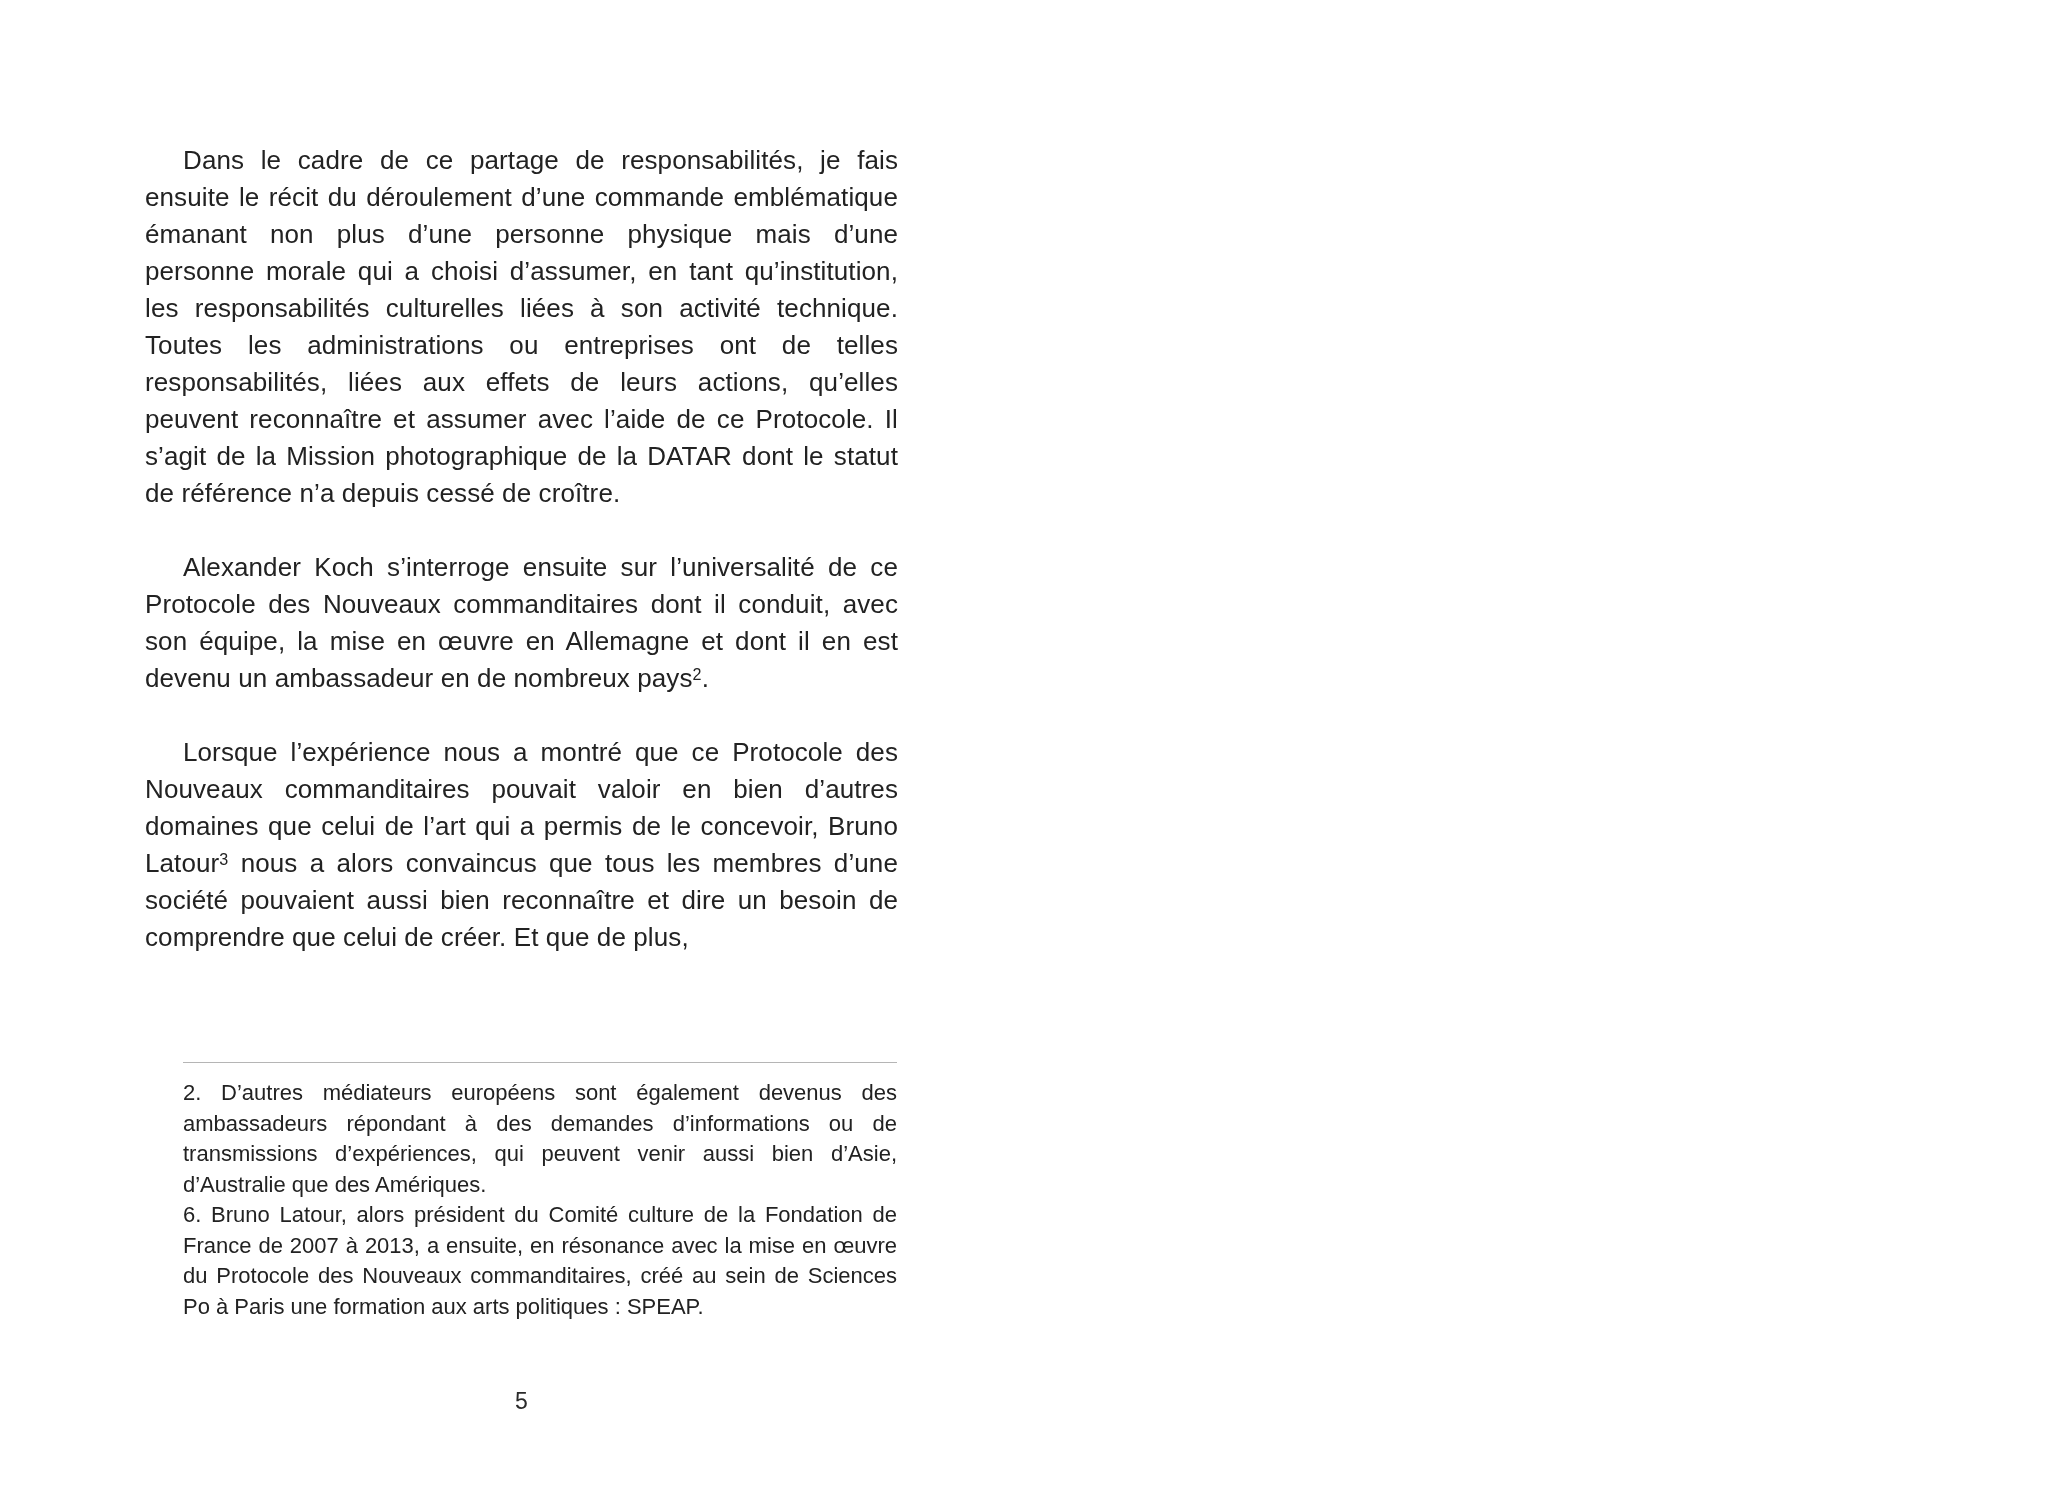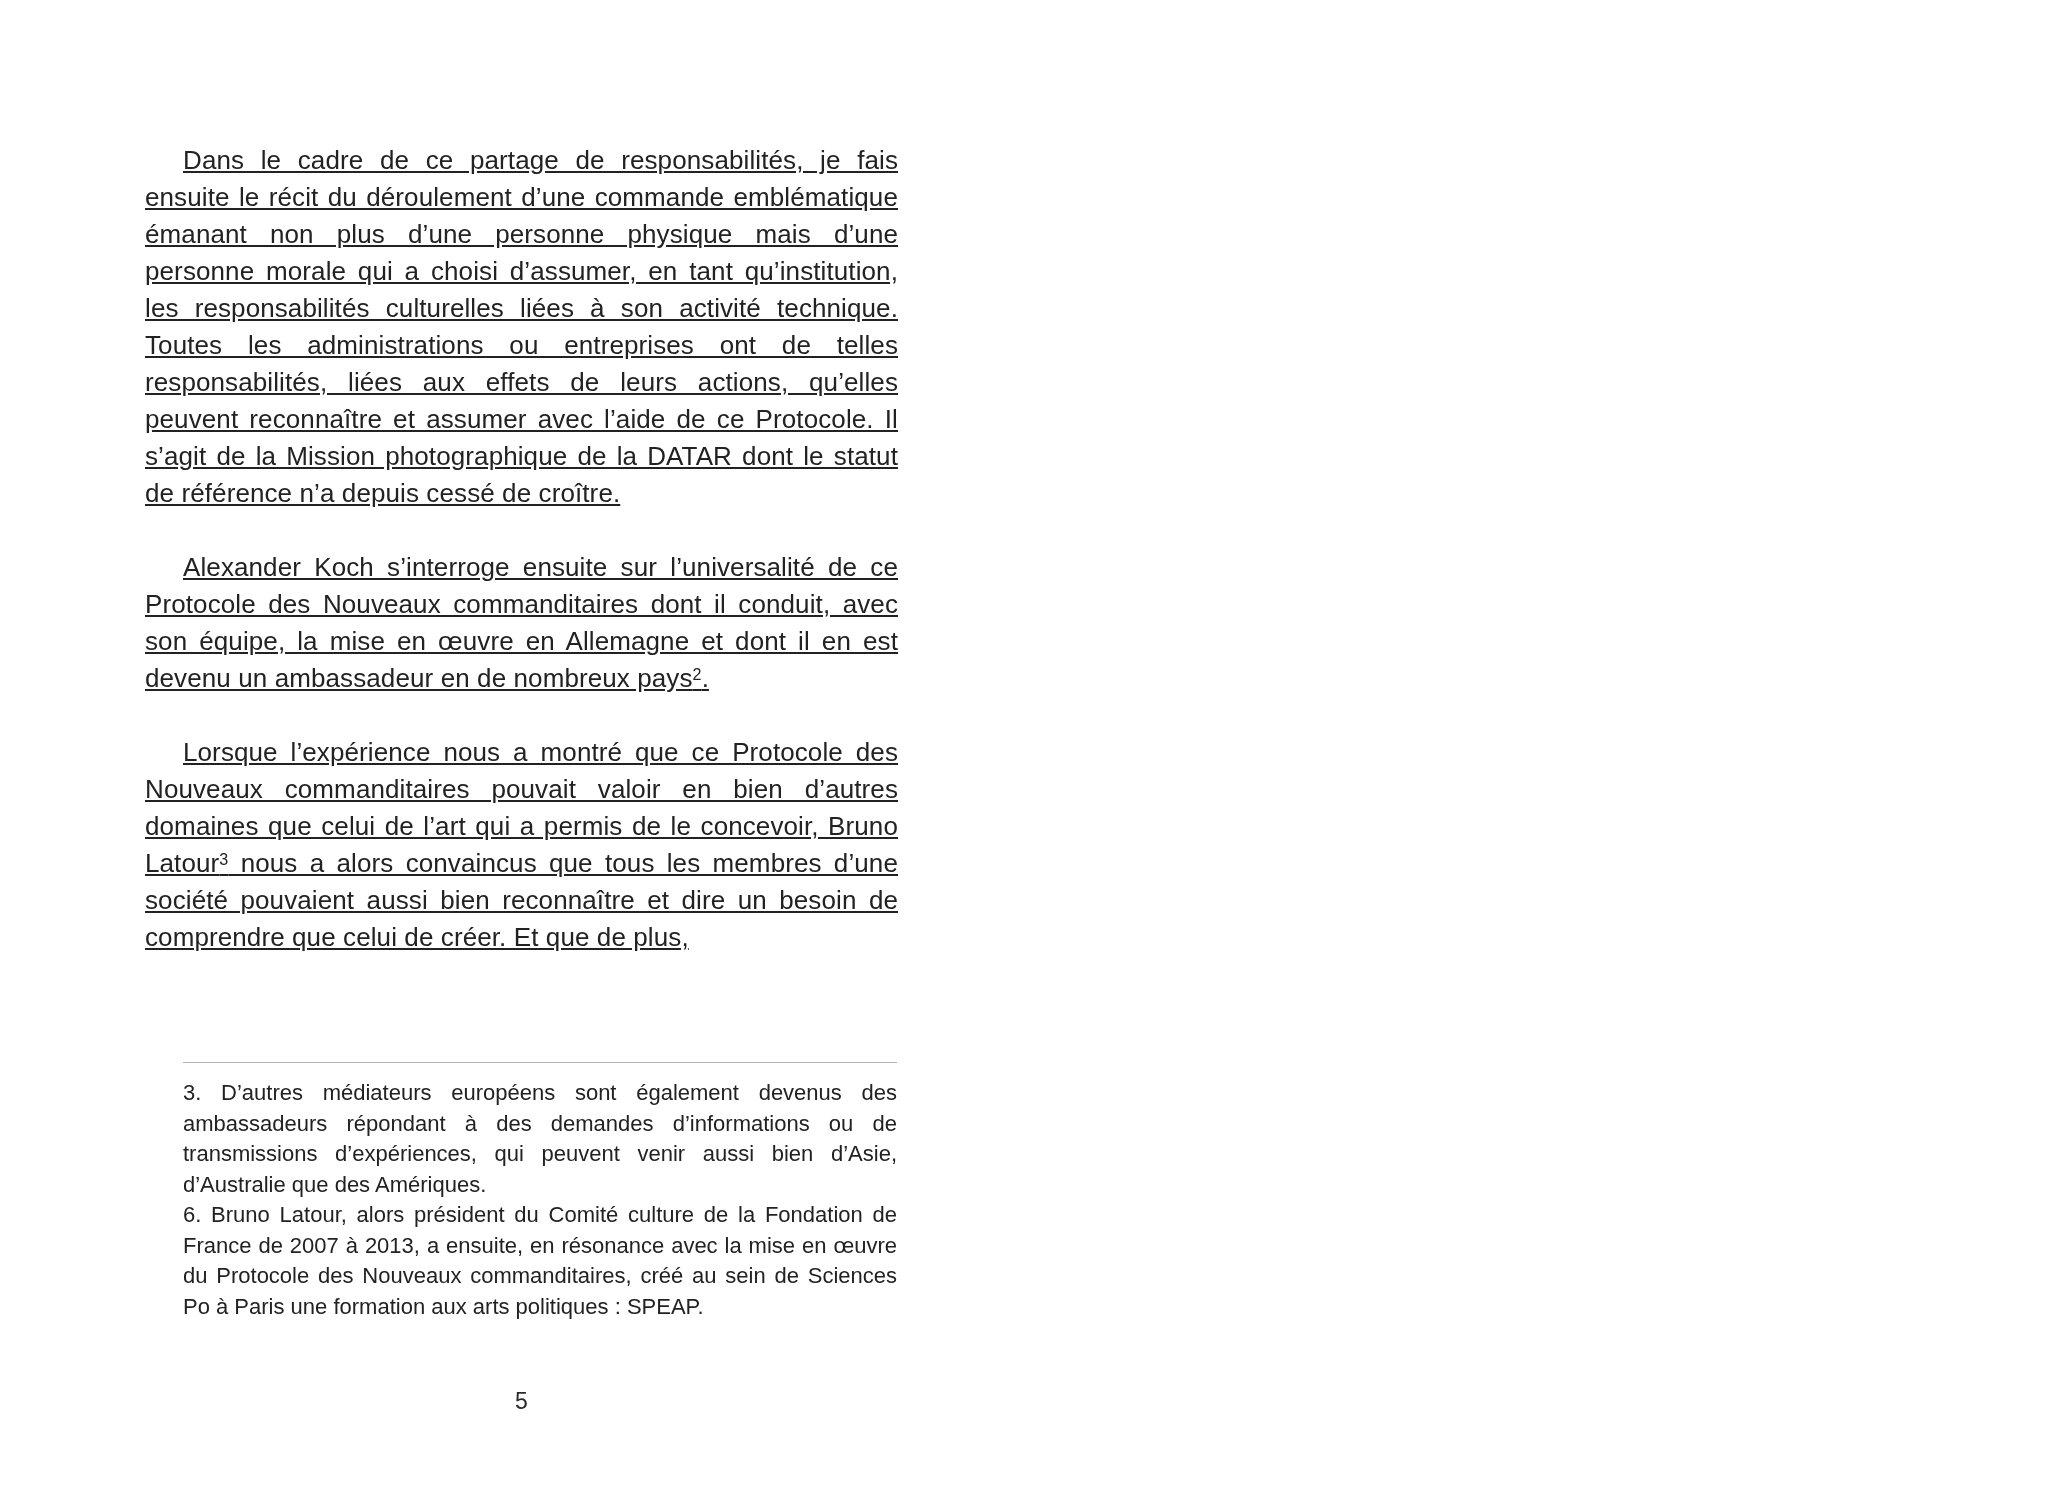--- a/index.html
+++ b/index.html
@@ -16,21 +16,20 @@
   .page.left  { left: 0; }
   .page.right { left: 1024px; }
 
   .text-block {
     position: absolute;
     width: 753px;
     font-size: 26px;
     line-height: 37px;
     text-align: justify;
     letter-spacing: 0.1px;
-    text-decoration: underline;
   }
   .left-text  { left: 145px;  top: 142px; }
 
   .para { margin: 0; text-indent: 38px; hyphens: auto; -webkit-hyphens: auto; }
   .para.spaced { margin-top: 37px; }
 
   sup.fn-ref {
     font-size: 0.62em;
     line-height: 0;
     vertical-align: baseline;
@@ -67,21 +66,21 @@
   <div class="text-block left-text">
     <p class="para indent"><span>Dans le cadre de ce partage de responsabilités, je fais ensuite le récit du déroulement d’une commande emblématique émanant non plus d’une personne physique mais d’une personne morale qui a choisi d’assumer, en tant qu’institution, les responsabilités culturelles liées à son activité technique. Toutes les administrations ou entreprises ont de telles responsabilités, liées aux effets de leurs actions, qu’elles peuvent reconnaître et assumer avec l’aide de ce Protocole. Il s’agit de la Mission photographique de la DATAR dont le statut de référence n’a depuis cessé de croître.</span></p>
 
     <p class="para spaced"><span>Alexander Koch s’interroge ensuite sur l’universalité de ce Protocole des Nouveaux commanditaires dont il conduit, avec son équipe, la mise en œuvre en Allemagne et dont il en est devenu un ambassadeur en de nombreux pays</span><sup class="fn-ref">2</sup><span>.</span></p>
 
     <p class="para spaced"><span>Lorsque l’expérience nous a montré que ce Protocole des Nouveaux commanditaires pouvait valoir en bien d’autres domaines que celui de l’art qui a permis de le concevoir, Bruno Latour</span><sup class="fn-ref">3</sup><span> nous a alors convaincus que tous les membres d’une société pouvaient aussi bien reconnaître et dire un besoin de comprendre que celui de créer. Et que de plus,</span></p>
   </div>
 
   <div class="footnotes left-footnotes">
     <div class="fn-rule"></div>
-    <p class="fn">3. D’autres médiateurs européens sont également devenus des ambassadeurs répondant à des demandes d’informations ou de transmissions d’expériences, qui peuvent venir aussi bien d’Asie, d’Australie que des Amériques.</p>
+    <p class="fn">2. D’autres médiateurs européens sont également devenus des ambassadeurs répondant à des demandes d’informations ou de transmissions d’expériences, qui peuvent venir aussi bien d’Asie, d’Australie que des Amériques.</p>
     <p class="fn">6. Bruno Latour, alors président du Comité culture de la Fondation de France de 2007 à 2013, a ensuite, en résonance avec la mise en œuvre du Protocole des Nouveaux commanditaires, créé au sein de Sciences Po à Paris une formation aux arts politiques : SPEAP.</p>
   </div>
 
   <div class="page-num left-num">5</div>
 </section>
 
 <section class="page right">
 
   
 

